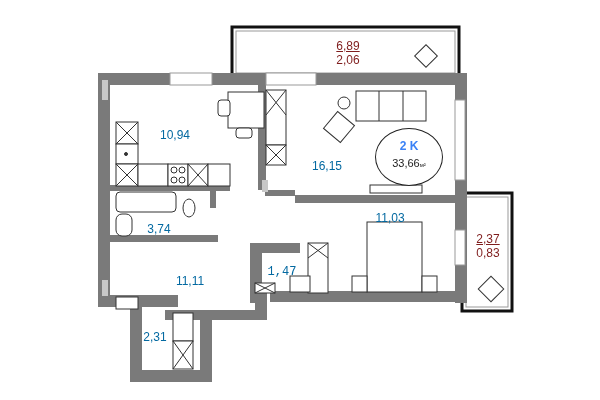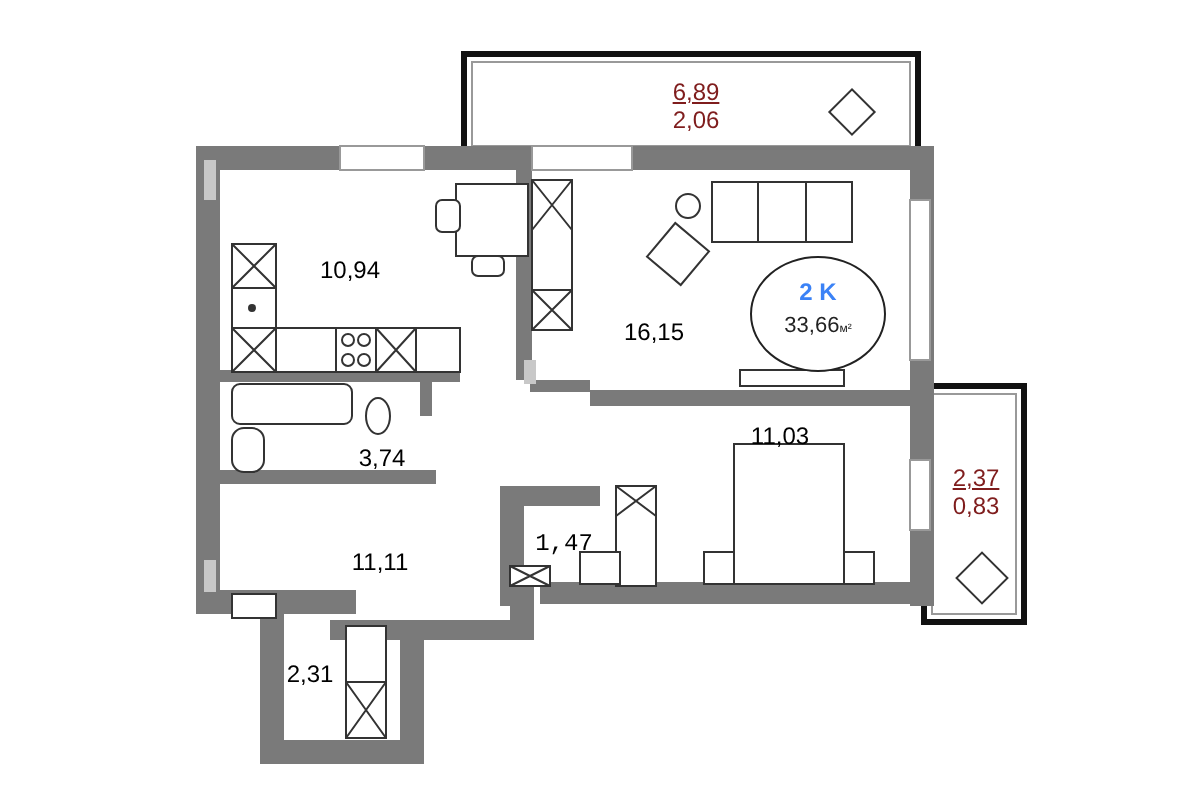--- a/index.html
+++ b/index.html
@@ -1,18 +1,18 @@
 <!DOCTYPE html>
 <html><head>
 <meta charset="utf-8">
 <style>
   html, body { margin:0; padding:0; background:#ffffff; }
   body { width:600px; height:400px; position:relative; overflow:hidden; font-family:"Liberation Sans", sans-serif; }
   #plan { position:absolute; left:0; top:0; width:600px; height:400px; }
-  .lbl { position:absolute; font-size:12px; color:#000000; transform:translate(-50%,-50%); white-space:nowrap; }
+  .lbl { position:absolute; font-size:12px; color:#0369a1; transform:translate(-50%,-50%); white-space:nowrap; }
   .balc { position:absolute; text-align:center; font-size:12px; color:#7f1d1d; transform:translate(-50%,-50%); line-height:14px; }
   .balc .top { text-decoration:underline; display:block; }
   .badge { position:absolute; left:375px; top:128px; width:66px; height:56px; border:1.5px solid #222; border-radius:50%; text-align:center; background:#fff; }
   .badge .big { font-size:12px; font-weight:bold; display:block; margin-top:6px; line-height:22px; color:#3b82f6; }
   .badge .small { font-size:11px; display:block; color:#222; }
   .badge .unit { font-size:6px; }
 </style>
 </head>
 <body>
 
@@ -128,21 +128,21 @@
 
   <g stroke="#333" stroke-width="1" fill="#fff">
     <rect x="418" y="48" width="16" height="16" transform="rotate(45 426 56)"></rect>
     <rect x="482" y="280" width="18" height="18" transform="rotate(45 491 289)"></rect>
   </g>
 </svg>
 
 <div class="lbl" style="left:175px;top:135px;">10,94</div>
 <div class="lbl" style="left:327px;top:166px;">16,15</div>
 <div class="lbl" style="left:342px;top:218px;margin-left:48px;">11,03</div>
-<div class="lbl" style="left:191px;top:229px;">3,74</div>
+<div class="lbl" style="left:159px;top:229px;">3,74</div>
 <div class="lbl" style="left:190px;top:281px;text-align:center;">11,11</div>
 <div class="lbl" style="left:282px;top:272px;font-family:Liberation Mono, monospace;">1,47</div>
 <div class="lbl" style="left:155px;top:337px;">2,31</div>
 
 <div class="balc" style="left:348px;top:53px;">
   <span class="top">6,89</span>
   <span>2,06</span>
 </div>
 <div class="balc" style="left:488px;top:246px;">
   <span class="top">2,37</span>

